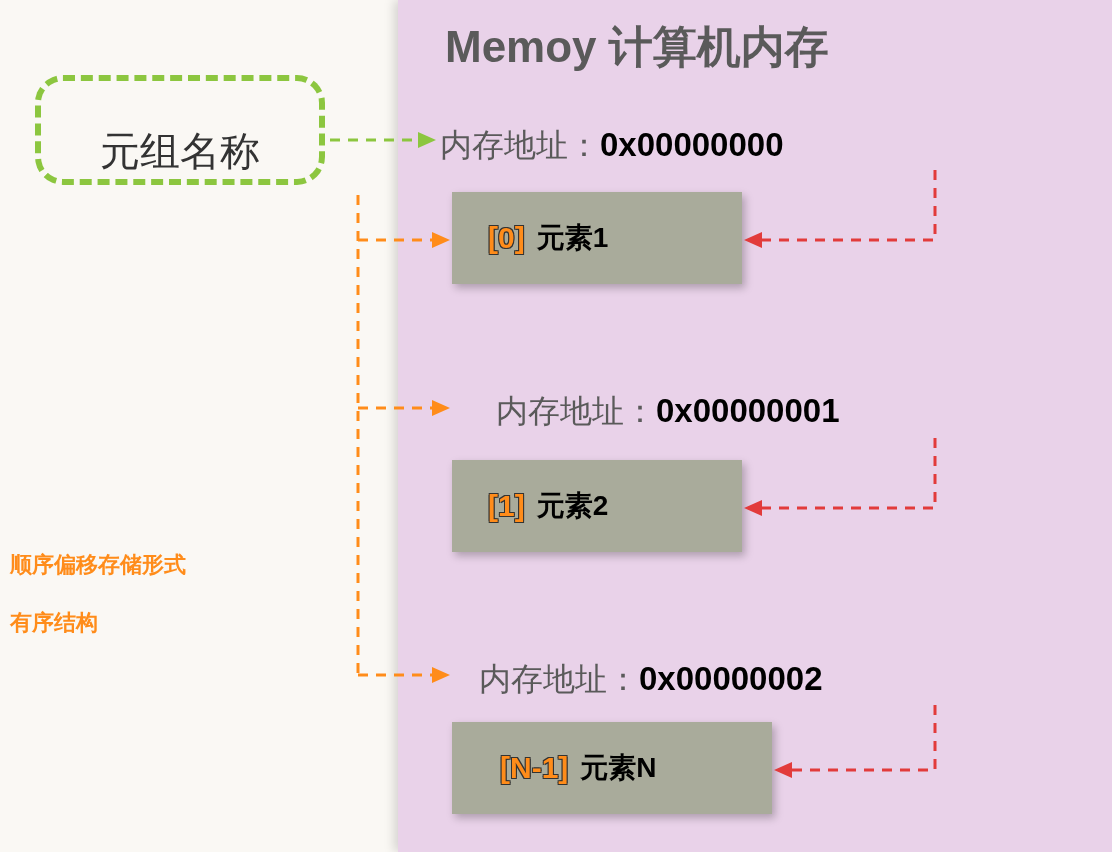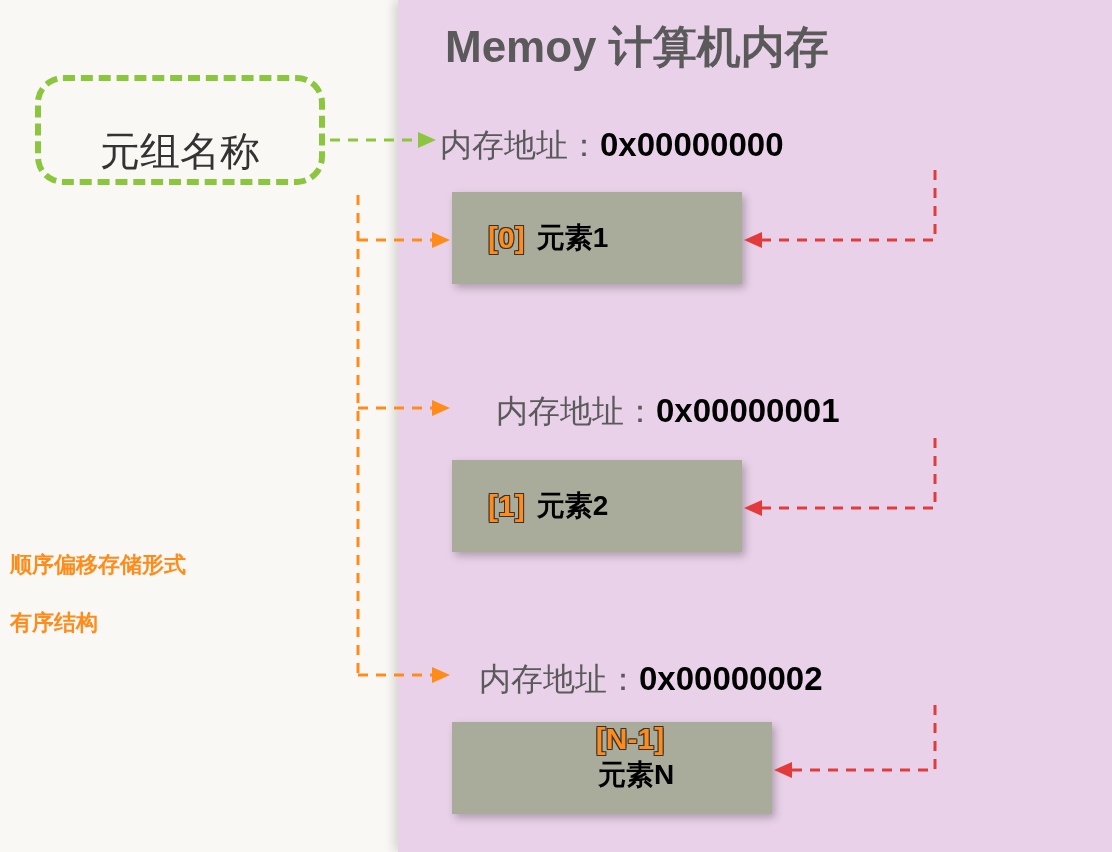--- a/index.html
+++ b/index.html
@@ -52,21 +52,21 @@
   .elem-box{
     position:absolute;
     background:#a9ab9b;
     width:290px; height:92px;
     box-shadow:3px 4px 8px rgba(0,0,0,.25);
     display:flex; align-items:center;
     padding-left:36px;
   }
   .box1{ left:452px; top:192px; }
   .box2{ left:452px; top:460px; }
-  .box3{ left:452px; top:722px; width:320px; padding-left:48px;flex-direction:column; }
+  .box3{ left:452px; top:722px; width:320px; padding-left:48px; }
   .idx{
     font-size:30px; font-weight:900;
     color:#ff8c1a;
     text-shadow:-1px -1px 0 #333, 1px -1px 0 #333, -1px 1px 0 #333, 1px 1px 0 #333;
     margin-right:12px;
   }
   .elem-label{
     font-size:28px; font-weight:700; color:#000000;
   }
   .desc-text{

